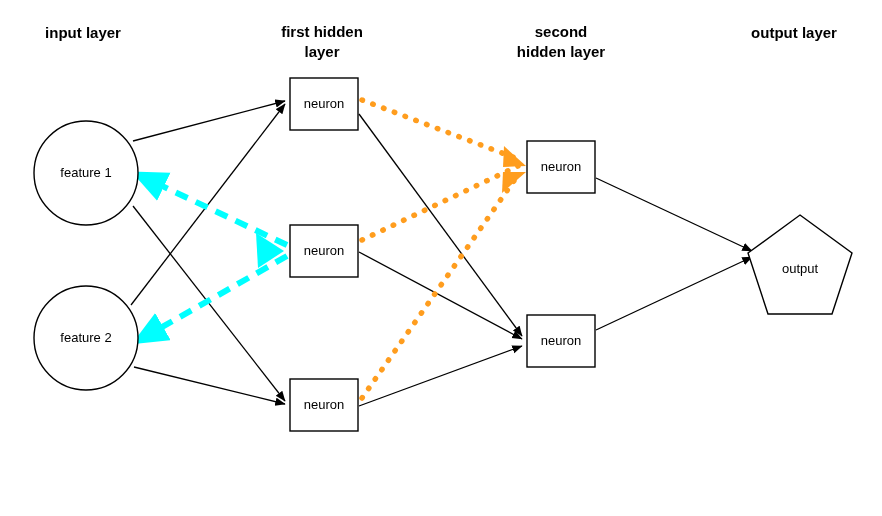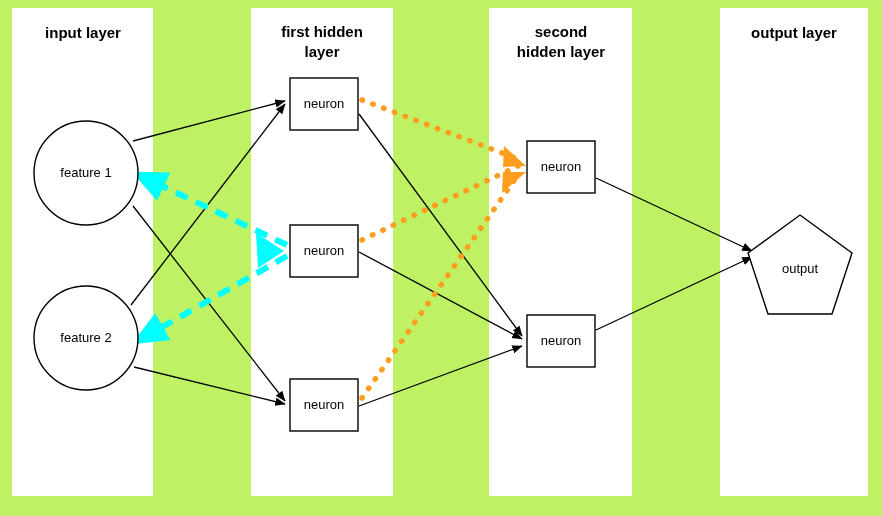--- a/index.html
+++ b/index.html
@@ -1,17 +1,17 @@
 <!DOCTYPE html>
 <html><head>
 <meta charset="utf-8">
 <style>
   html,body{margin:0;padding:0;background:#000;}
   body{width:882px;height:516px;overflow:hidden;font-family:"Liberation Sans",sans-serif;}
-  #stage{position:relative;width:882px;height:516px;background:#bef264;}
+  #stage{position:relative;width:882px;height:516px;background:#ffffff;}
   svg#canvas{position:absolute;left:0;top:0;width:882px;height:516px;}
   .panel-title{font-weight:bold;font-size:15px;fill:#000;text-anchor:middle;}
   .node-label{font-size:13px;fill:#000;text-anchor:middle;dominant-baseline:middle;}
   .panel-rect{fill:#ffffff;stroke:none;}
   .shape{fill:#ffffff;stroke:#000000;stroke-width:1.4;}
   .edge{stroke:#000000;stroke-width:1.3;fill:none;}
 </style>
 </head>
 <body>
 

